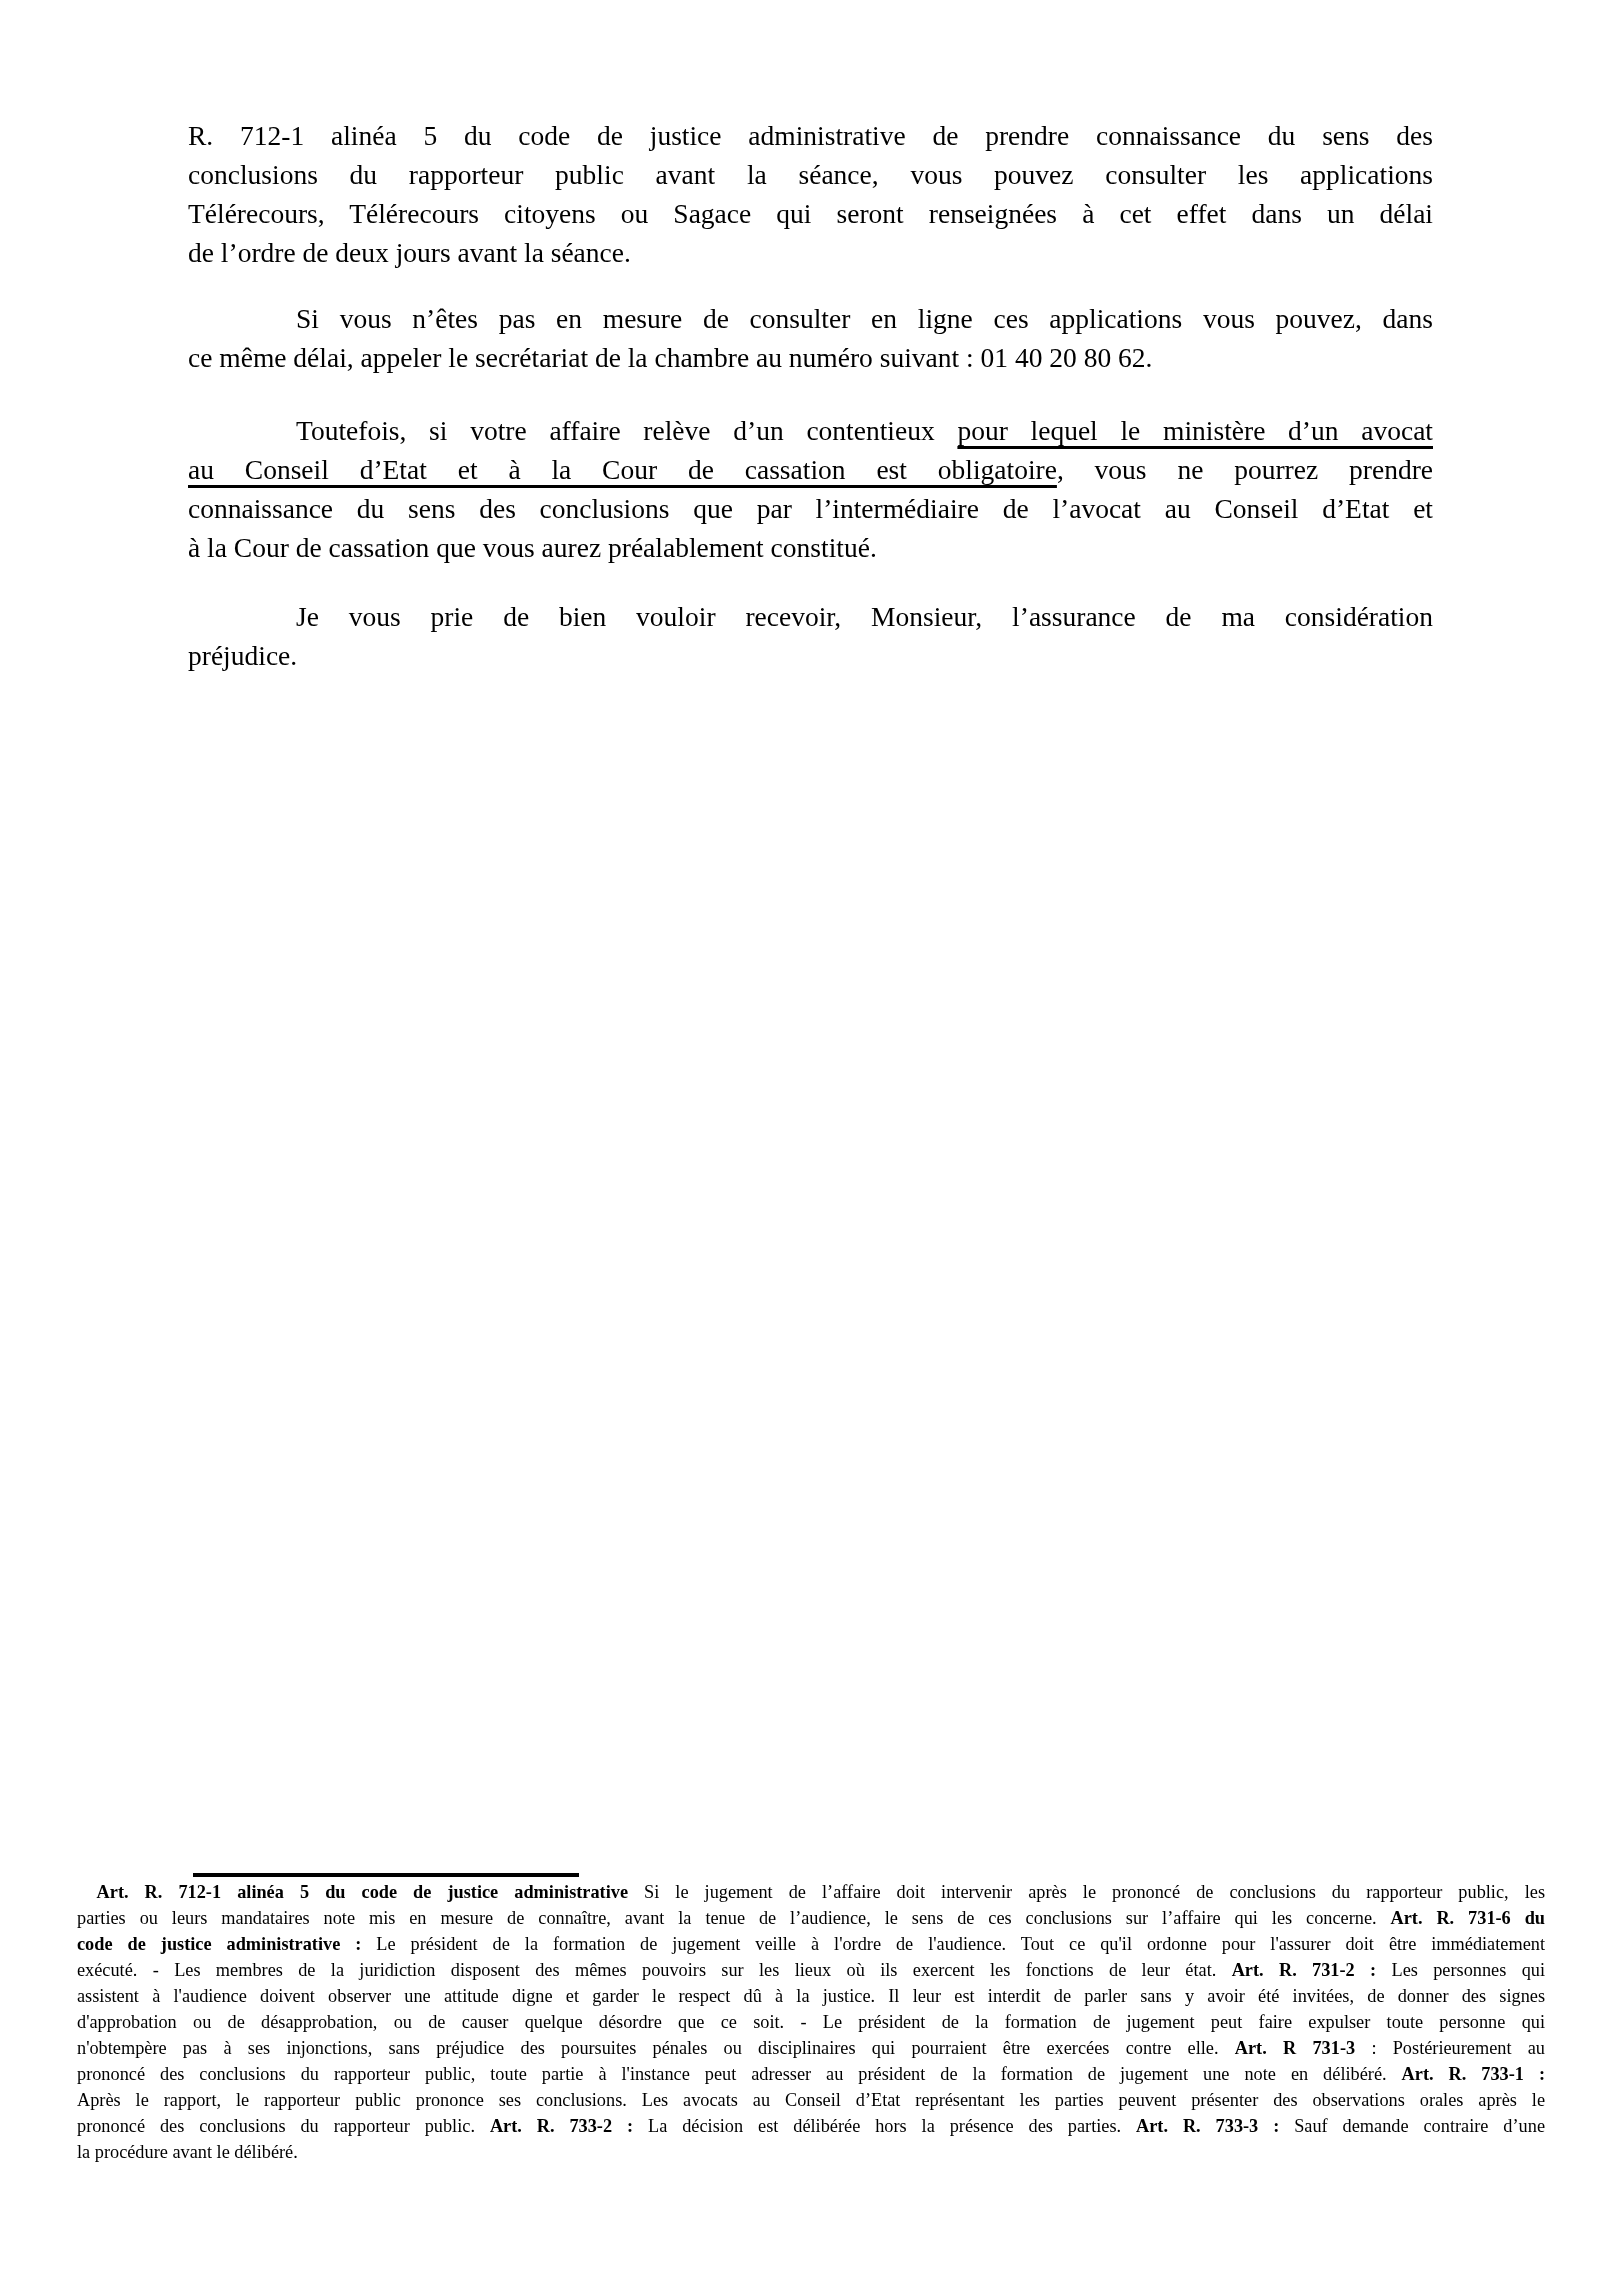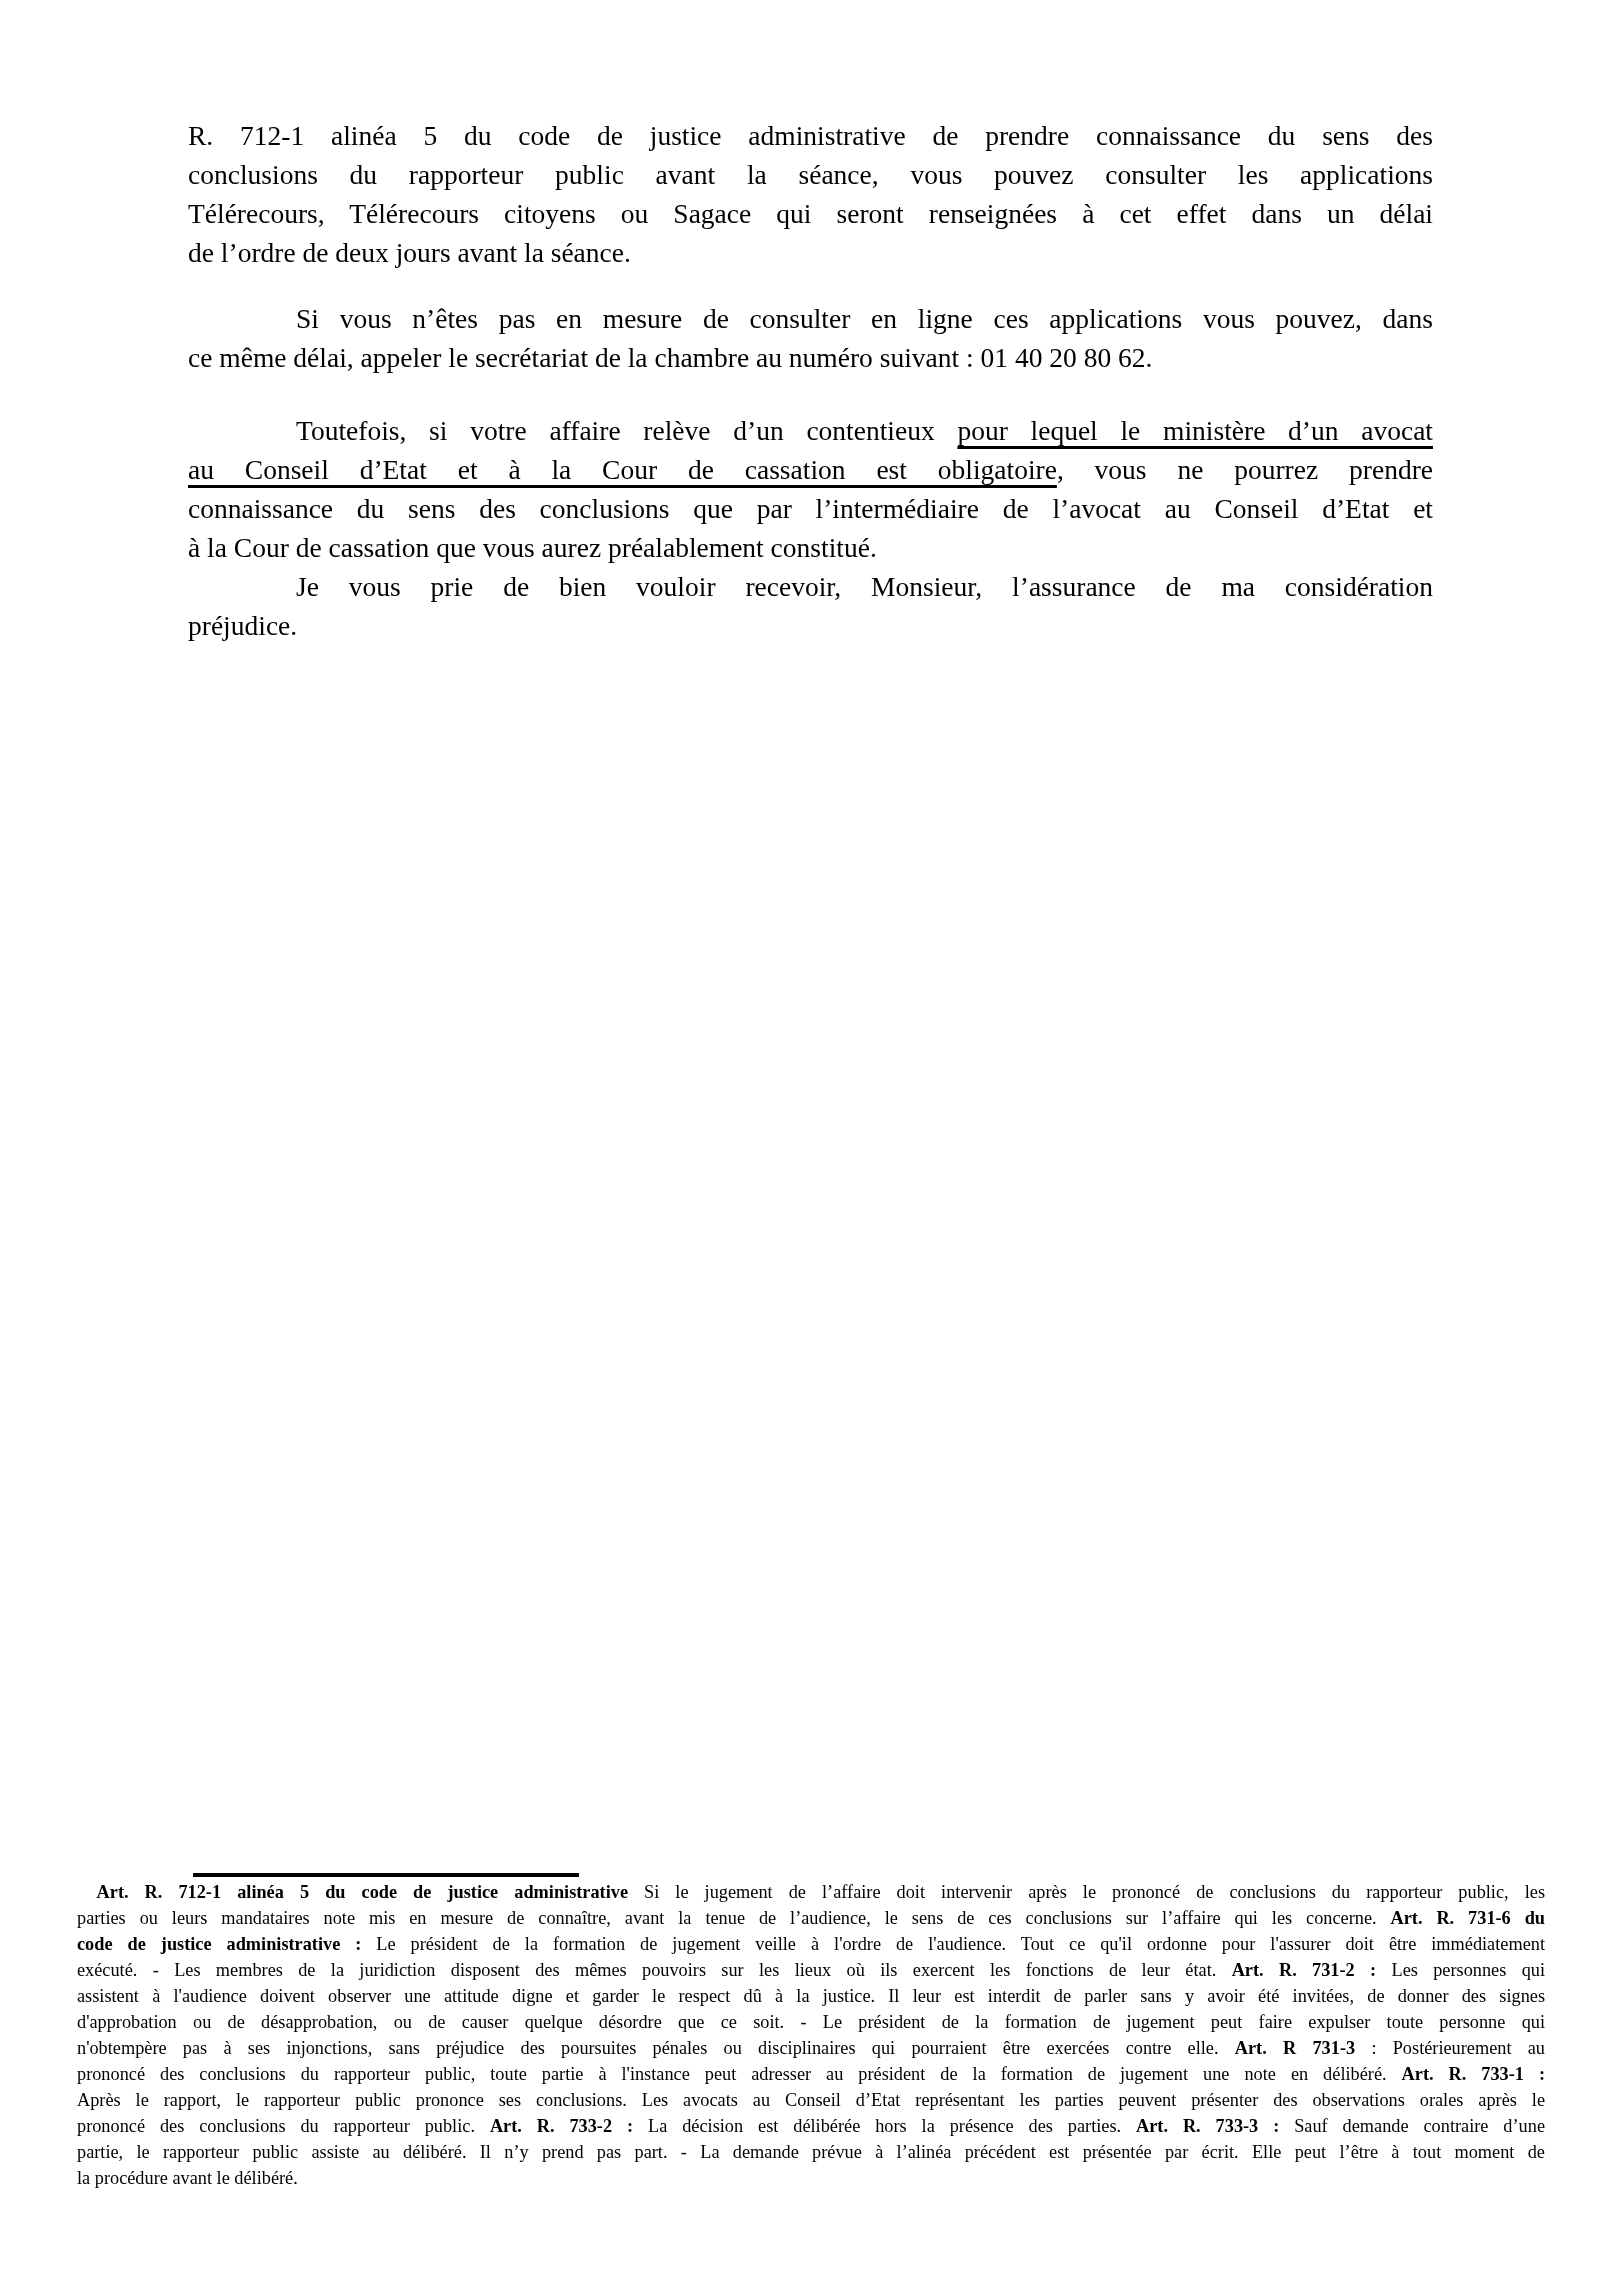--- a/index.html
+++ b/index.html
@@ -14,21 +14,21 @@
   .sheet { position: absolute; inset: 0; background: #ffffff; }
 
   
   .letter {
     position: absolute;
     left: 188px; top: 116px; width: 1245px;
   }
   .para { margin: 0; font-size: 27.5px; line-height: 39px; }
   .para-2 { margin-top: 27px; }
   .para-3 { margin-top: 34px; }
-  .para-4 { }
+  .para-4 { margin-top: 30px; }
   .jline { text-align: justify; text-align-last: justify; }
   .jline.last { text-align-last: left; }
   .jline.indent { text-indent: 108px; }
   .u {
     text-decoration: underline;
     text-decoration-thickness: 2.6px;
     text-underline-offset: 5.9px;
   }
   .b { font-weight: bold; }
 
@@ -93,18 +93,17 @@
       <div class="fline indent"><span class="b">Art. R. 712-1 alinéa 5 du code de justice administrative</span><span class=""> Si le jugement de l’affaire doit intervenir après le prononcé de conclusions du rapporteur public, les</span></div>
       <div class="fline"><span class="">parties ou leurs mandataires note mis en mesure de connaître, avant la tenue de l’audience, le sens de ces conclusions sur l’affaire qui les concerne. </span><span class="b">Art. R. 731-6 du</span></div>
       <div class="fline"><span class="b">code de justice administrative :</span><span class=""> Le président de la formation de jugement veille à l'ordre de l'audience. Tout ce qu'il ordonne pour l'assurer doit être immédiatement</span></div>
       <div class="fline"><span class="">exécuté. - Les membres de la juridiction disposent des mêmes pouvoirs sur les lieux où ils exercent les fonctions de leur état. </span><span class="b">Art. R. 731-2 :</span><span class=""> Les personnes qui</span></div>
       <div class="fline"><span class="">assistent à l'audience doivent observer une attitude digne et garder le respect dû à la justice. Il leur est interdit de parler sans y avoir été invitées, de donner des signes</span></div>
       <div class="fline"><span class="">d'approbation ou de désapprobation, ou de causer quelque désordre que ce soit. - Le président de la formation de jugement peut faire expulser toute personne qui</span></div>
       <div class="fline"><span class="">n'obtempère pas à ses injonctions, sans préjudice des poursuites pénales ou disciplinaires qui pourraient être exercées contre elle. </span><span class="b">Art. R 731-3</span><span class=""> : Postérieurement au</span></div>
       <div class="fline"><span class="">prononcé des conclusions du rapporteur public, toute partie à l'instance peut adresser au président de la formation de jugement une note en délibéré. </span><span class="b">Art. R. 733-1 :</span></div>
       <div class="fline"><span class="">Après le rapport, le rapporteur public prononce ses conclusions. Les avocats au Conseil d’Etat représentant les parties peuvent présenter des observations orales après le</span></div>
       <div class="fline"><span class="">prononcé des conclusions du rapporteur public. </span><span class="b">Art. R. 733-2 :</span><span class=""> La décision est délibérée hors la présence des parties. </span><span class="b">Art. R. 733-3 :</span><span class=""> Sauf demande contraire d’une</span></div>
-      <div class="fline"><span class="">partie, le rapporteur public assiste au délibéré. Il n’y prend pas part. - La demande prévue à l’alinéa précédent est présentée par écrit. Elle peut l’être à tout moment de</span></div>
       <div class="fline last"><span class="">la procédure avant le délibéré.</span></div>
     </div>
 
 </div>
 
 
 </body></html>

